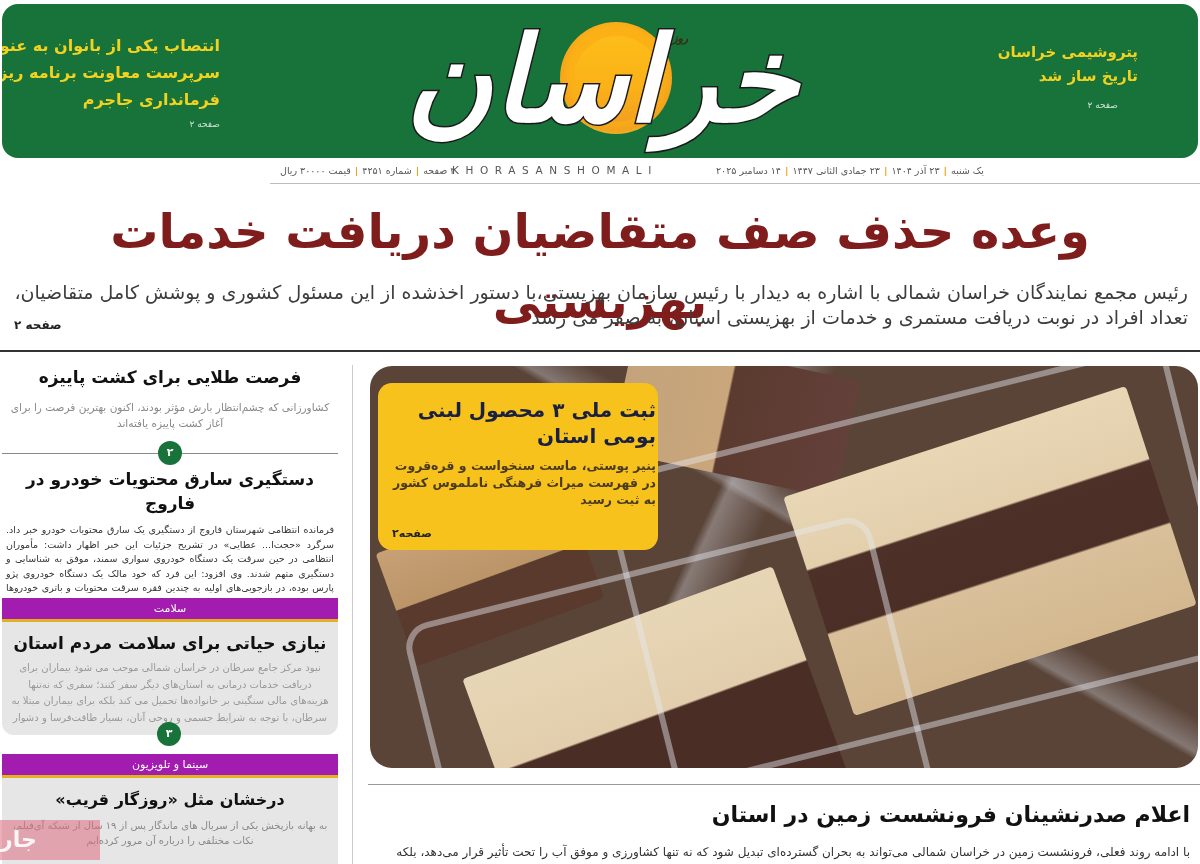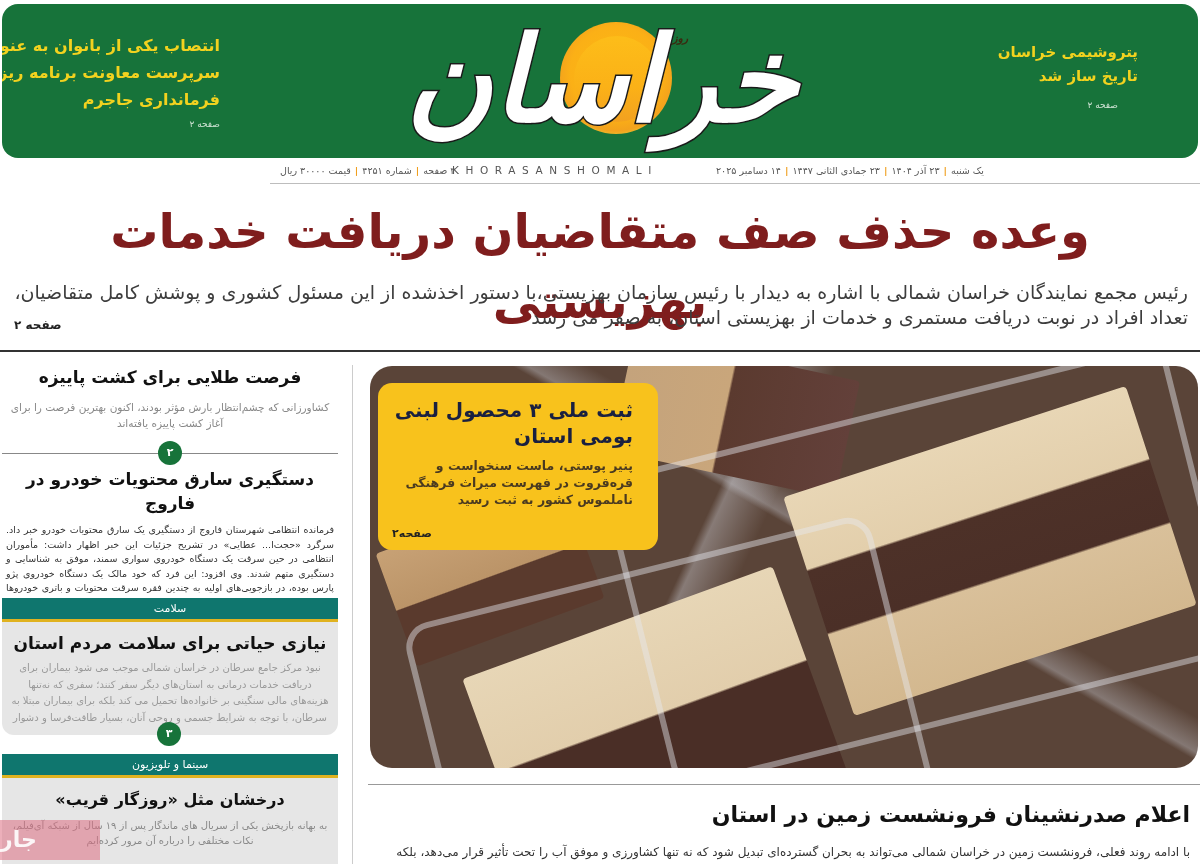--- a/index.html
+++ b/index.html
@@ -82,21 +82,21 @@
   .b1 { top: 86px; }
 
   .s2 { position: absolute; top: 112px; left: 0; width: 340px; }
   .s2 .story-title { font-size: 17px; line-height: 24px; }
   .s2 .story-body { margin: 8px 6px 0; font-size: 9.5px; line-height: 14.5px; }
 
   .box {
     position: absolute; left: 2px; width: 336px; background: #e6e6e6; border-radius: 0 0 12px 12px;
   }
   .box-head {
-    height: 24px; background: #0f766e; color: #fff; font-size: 11px; text-align: center; line-height: 22px;
+    height: 24px; background: #a21caf; color: #fff; font-size: 11px; text-align: center; line-height: 22px;
     border-bottom: 3px solid #e0b21f;
   }
   .box1 { top: 243px; height: 137px; }
   .box1 .story-title { font-size: 17px; line-height: 26px; margin-top: 8px; }
   .box1 .story-body { margin: 4px 8px 0; font-size: 10px; line-height: 16.5px; color: #999; }
   .box1 .num-badge { top: 124px; left: 155px; }
 
   .box2 { top: 399px; height: 120px; border-radius: 0; }
   .box2 .story-title { font-size: 16px; line-height: 24px; margin-top: 10px; }
   .box2 .story-body { margin: 6px 8px 0; font-size: 10px; line-height: 15px; color: #888; }
@@ -120,21 +120,21 @@
   .c1 { left: 250px; top: -10px; width: 230px; height: 120px; background: linear-gradient(90deg,#c4a37c 0%,#c9a67b 45%,#5b3a2f 46%,#63403a 100%); transform: rotate(12deg); }
   .c2 { left: 440px; top: 70px; width: 360px; height: 230px; background: linear-gradient(180deg,#e8d6b5 0%,#e3cfac 33%,#4d3128 34%,#4b2f27 62%,#d9c09a 63%,#d3b88f 100%); transform: rotate(-18deg); }
   .c3 { left: 120px; top: 250px; width: 330px; height: 220px; background: linear-gradient(180deg,#e7d6b6 0%,#e2ceac 45%,#4a2e26 46%,#4a2e26 100%); transform: rotate(-20deg); }
   .c4 { left: 20px; top: 150px; width: 200px; height: 120px; background: linear-gradient(180deg,#c7a175 0%,#bb9468 50%,#5a3a2d 51%,#5a3a2d 100%); transform: rotate(-20deg); }
   .tray { position: absolute; border: 6px solid rgba(230,232,240,0.45); border-radius: 26px; }
   .t1 { left: 260px; top: 40px; width: 580px; height: 320px; transform: rotate(-14deg); }
   .t2 { left: 60px; top: 200px; width: 480px; height: 300px; transform: rotate(-14deg); }
 
   .callout {
     position: absolute; left: 378px; top: 383px; width: 280px; height: 167px;
-    background: #f8c21c; border-radius: 14px; padding: 14px 25px 10px 12px; text-align: right;
+    background: #f8c21c; border-radius: 14px; padding: 14px 2px 10px 12px; text-align: right;
   }
   .callout .c-title { font-size: 20px; font-weight: 900; color: #1a2040; line-height: 26px; }
   .callout .c-body { font-size: 12.5px; color: #4a3a20; line-height: 17px; margin-top: 8px; font-weight: bold; }
   .callout .c-page { position: absolute; left: 14px; bottom: 10px; font-size: 11px; font-weight: bold; color: #222; }
 
   
   .bottom-rule { position: absolute; left: 368px; top: 784px; width: 832px; height: 1px; background: #999; }
   .bottom-title { position: absolute; right: 10px; top: 800px; font-size: 22px; font-weight: bold; color: #111; line-height: 30px; }
   .bottom-body { position: absolute; right: 10px; top: 842px; width: 830px; font-size: 12px; color: #333; line-height: 20px; text-align: right; white-space: nowrap; overflow: hidden; }
 </style>

